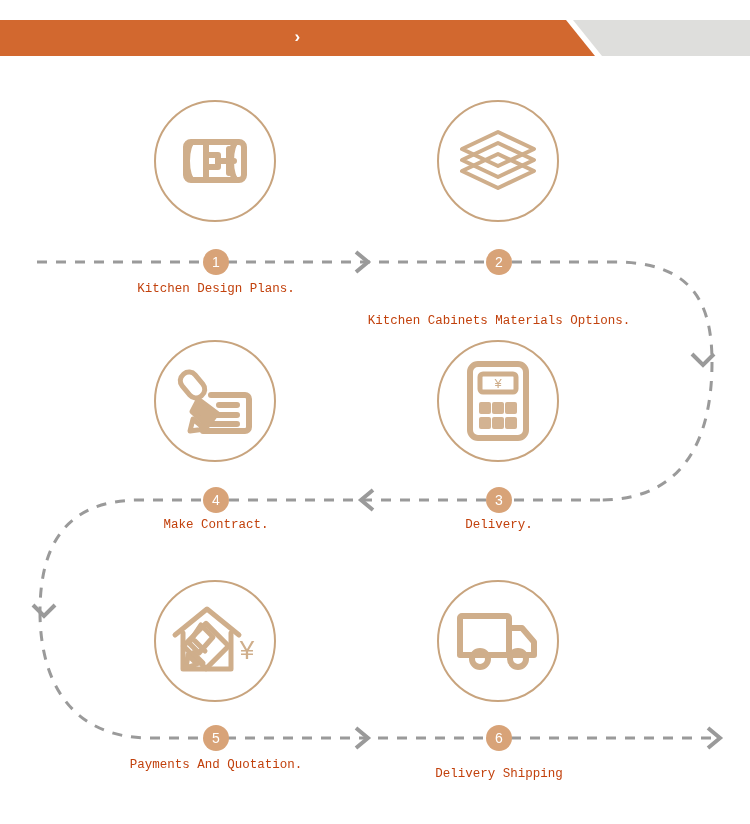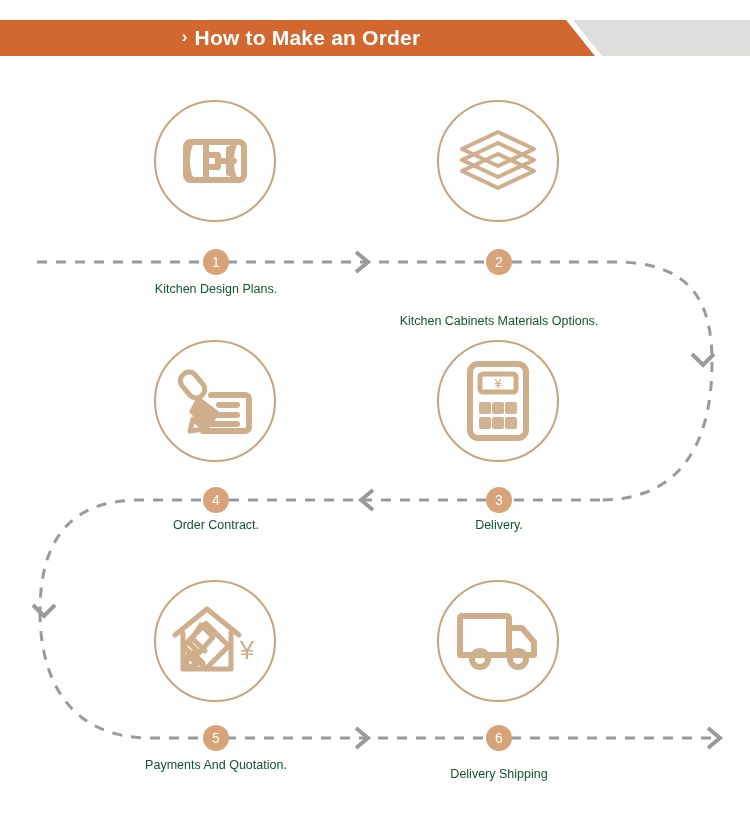--- a/index.html
+++ b/index.html
@@ -105,42 +105,42 @@
   .badge-3 { left: 486px; top: 487px; }
   .badge-4 { left: 203px; top: 487px; }
   .badge-5 { left: 203px; top: 725px; }
   .badge-6 { left: 486px; top: 725px; }
 
   .step-label {
     position: absolute;
     width: 330px;
     text-align: center;
     font-size: 12.5px;
-    color: #14532d;
+    color: #c2410c;
     white-space: nowrap;
+    font-family: Liberation Mono, monospace;
   }
   .label-1 { left: 51px;  top: 282px; }
   .label-2 { left: 334px; top: 282px; margin-top: 32px; }
   .label-3 { left: 334px; top: 518px; }
   .label-4 { left: 51px;  top: 518px; }
   .label-5 { left: 51px;  top: 758px; }
   .label-6 { left: 334px; top: 767px; }
 </style>
 </head>
 <body>
 
 <div id="header-banner">
   <svg width="750" height="36" viewBox="0 0 750 36" xmlns="http://www.w3.org/2000/svg">
     <polygon points="573,0 750,0 750,36 602,36" fill="#dededc"></polygon>
     <polygon points="0,0 566,0 595,36 0,36" fill="#d2682f"></polygon>
   </svg>
 </div>
 <div id="header-title">
   <span class="chev">›</span>
-  <span>How to Make an Order</span>
 </div>
 
 <svg id="flow-lines" viewBox="0 0 750 824" xmlns="http://www.w3.org/2000/svg">
 
   <path d="M 37 262 L 614 262 C 690 262 712 300 712 362" fill="none" stroke="#9a9a9a" stroke-width="3" stroke-dasharray="10 9" stroke-linecap="butt"></path>
 
   <path d="M 712 362 C 712 430 690 500 600 500" fill="none" stroke="#9a9a9a" stroke-width="3" stroke-dasharray="10 9" stroke-linecap="butt"></path>
 
   <path d="M 600 500 L 140 500 C 70 500 40 540 40 612" fill="none" stroke="#9a9a9a" stroke-width="3" stroke-dasharray="10 9" stroke-linecap="butt"></path>
 
@@ -207,21 +207,21 @@
         <g fill="#cfae8b" stroke="#cfae8b" stroke-width="5" stroke-linejoin="round">
           <rect x="9" y="10" width="17" height="28" rx="8" transform="rotate(-40 17.5 24)" fill="none"></rect>
           <polygon points="24,38 42,53 32,65 17,50" transform="rotate(-3 29 51)"></polygon>
           <polygon points="18,58 30,68 15,70" fill="none"></polygon>
         </g>
       </svg>
     </span>
   </div>
 </div>
 <div class="badge badge-4">4</div>
-<div class="step-label label-4">Order Contract.</div>
+<div class="step-label label-4">Make Contract.</div>
 
 <div class="step step-col-right step-row-2">
   <div class="icon-circle">
     <span>
       <svg width="62" height="80" viewBox="0 0 62 80" xmlns="http://www.w3.org/2000/svg">
         <rect x="3" y="3" width="56" height="74" rx="8" fill="none" stroke="#cfae8b" stroke-width="6"></rect>
         <rect x="13" y="13" width="36" height="18" rx="3" fill="none" stroke="#cfae8b" stroke-width="5"></rect>
         <text x="31" y="27" font-size="13" fill="#cfae8b" text-anchor="middle" font-family="'Liberation Sans', sans-serif">¥</text>
         <g fill="#d3b392">
           <rect x="12" y="41" width="12" height="12" rx="2"></rect>

